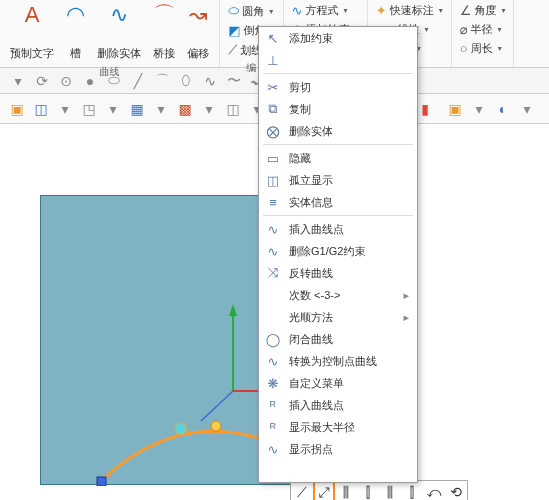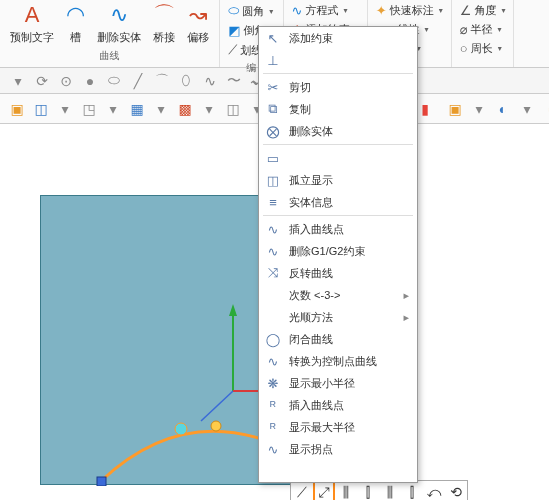--- a/index.html
+++ b/index.html
@@ -1,21 +1,21 @@
 <!DOCTYPE html>
 <html><head>
 <meta charset="utf-8">
 <style>
 *{box-sizing:border-box;margin:0;padding:0;font-family:"Microsoft YaHei",sans-serif;font-size:11px;color:#333}
 body{background:#fff;width:549px;height:500px;overflow:hidden;position:relative}
 .ribbon{display:flex;border-bottom:1px solid #ccc;height:68px;background:#fafafa}
 .r-group{display:flex;flex-direction:column;align-items:center;padding:2px 4px;border-right:1px solid #e0e0e0}
 .big-btn{display:flex;flex-direction:column;align-items:center;padding:2px 6px;cursor:pointer}
 .big-btn .glyph{font-size:22px;line-height:22px;height:24px}
-.big-btn .lbl{font-size:11px;margin-top:2px;white-space:nowrap}
+.big-btn .lbl{font-size:11px;margin-top:18px;white-space:nowrap}
 .small-row{display:flex;flex-direction:column;gap:2px}
 .small-row>div,.small-btn{display:flex;align-items:center;gap:3px;padding:1px 4px;cursor:pointer;white-space:nowrap}
 .group-label{font-size:10px;color:#666;text-align:center;padding:2px 0;width:100%}
 .tri{font-size:8px;color:#666;margin-left:2px}
 .qat{display:flex;align-items:center;gap:4px;padding:3px 8px;border-bottom:1px solid #ccc;background:#f5f5f5;height:26px}
 .qat .qbtn{width:20px;height:20px;display:flex;align-items:center;justify-content:center;color:#888;cursor:pointer;font-size:14px}
 .tbar2{display:flex;align-items:center;gap:4px;padding:3px 6px;border-bottom:1px solid #ccc;background:#fafafa;height:30px}
 .tbar2 .tb{width:22px;height:22px;display:flex;align-items:center;justify-content:center;cursor:pointer;font-size:14px}
 .canvas{position:absolute;left:40px;top:195px;width:310px;height:290px;background:#7fb3c4;border:1px solid #3a7a8a}
 .ctx-menu{position:absolute;left:258px;top:26px;width:160px;background:#fff;border:1px solid #999;box-shadow:2px 2px 6px rgba(0,0,0,0.25);z-index:10}
@@ -210,20 +210,21 @@
       <span class="ci-ico">⧉</span>
       <span class="ci-lbl">复制</span>
     </div>
     <div class="ctx-item">
       <span class="ci-ico">⨂</span>
       <span class="ci-lbl">删除实体</span>
     </div>
     <div class="ctx-sep"></div>
     <div class="ctx-item">
       <span class="ci-ico">▭</span>
+      <span class="ci-lbl">隐藏</span>
     </div>
     <div class="ctx-item">
       <span class="ci-ico">◫</span>
       <span class="ci-lbl">孤立显示</span>
     </div>
     <div class="ctx-item">
       <span class="ci-ico">≡</span>
       <span class="ci-lbl">实体信息</span>
     </div>
     <div class="ctx-sep"></div>
@@ -252,21 +253,21 @@
     <div class="ctx-item">
       <span class="ci-ico">◯</span>
       <span class="ci-lbl">闭合曲线</span>
     </div>
     <div class="ctx-item">
       <span class="ci-ico">∿</span>
       <span class="ci-lbl">转换为控制点曲线</span>
     </div>
     <div class="ctx-item">
       <span class="ci-ico">❋</span>
-      <span class="ci-lbl">显示最小半径</span>
+      <span class="ci-lbl">自定义菜单</span>
     </div>
     <div class="ctx-item">
       <span class="ci-ico">ᴿ</span>
       <span class="ci-lbl">插入曲线点</span>
     </div>
     <div class="ctx-item">
       <span class="ci-ico">ᴿ</span>
       <span class="ci-lbl">显示最大半径</span>
     </div>
     <div class="ctx-item">

